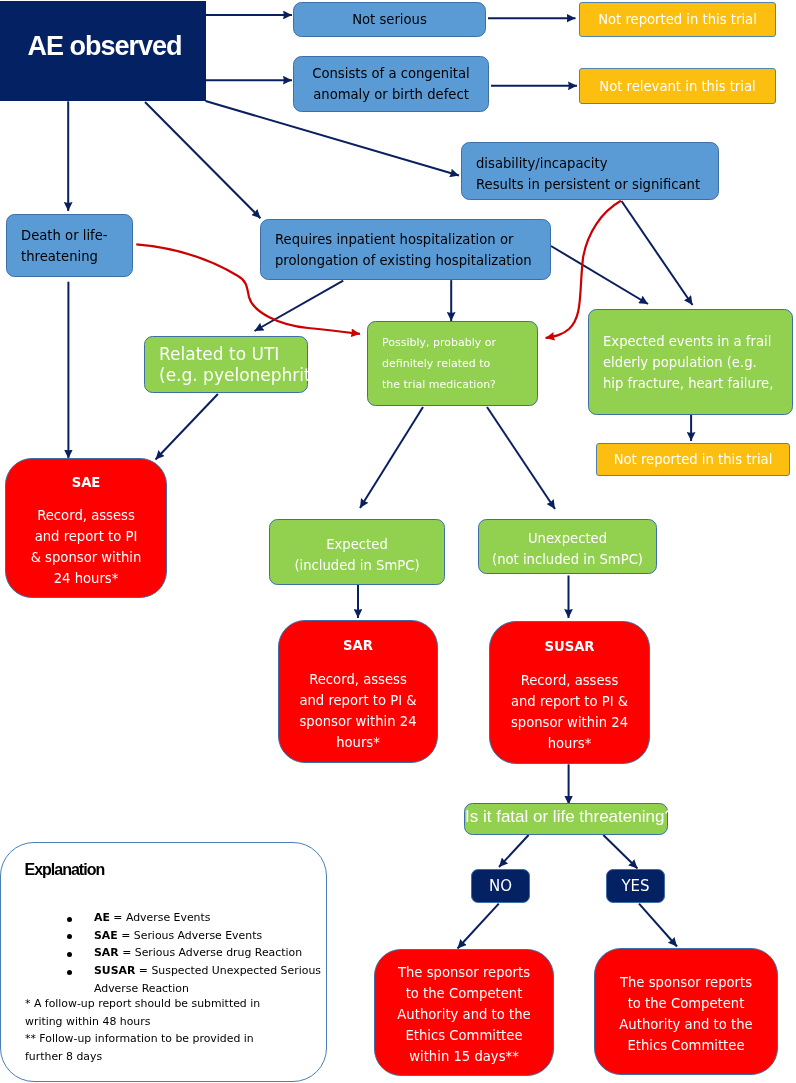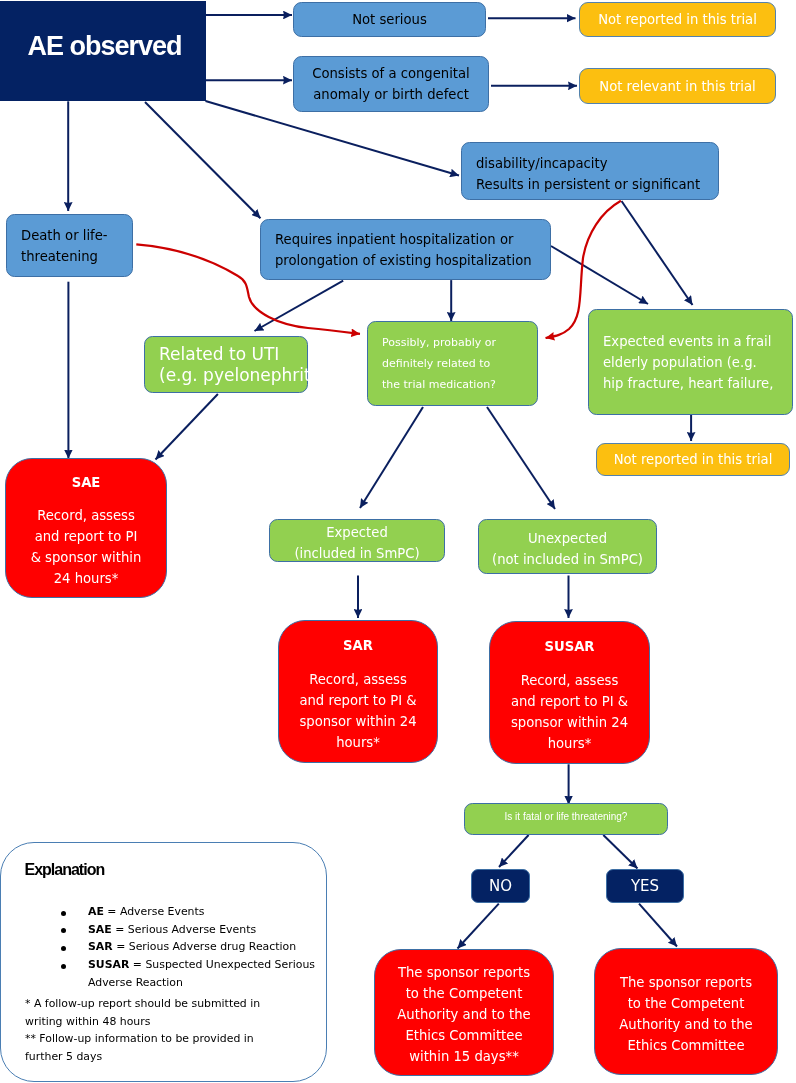--- a/index.html
+++ b/index.html
@@ -11,33 +11,33 @@
   svg.edges{position:absolute;left:0;top:0;width:796px;height:1083px;overflow:visible;}
   .node{position:absolute;box-sizing:border-box;display:flex;align-items:center;
         justify-content:center;text-align:center;border:1.2px solid #3D6FA5;
         z-index:3;line-height:21px;}
   .node > span{display:block;width:100%;box-sizing:border-box;}
   .node.lal{text-align:left;}
   .node.lal > span{padding-left:14px;}
   .ln{display:block;white-space:nowrap;}
   .blue{background:#5B9BD5;color:#000000;border-radius:8.5px;}
   .green{background:#92D050;color:#fff;border-radius:8.5px;}
-  .orange{background:#FCBF10;color:#fff;border-radius:9px;border-color:#5282AE;}
+  .orange{background:#FCBF10;color:#fff;border-radius:3px;border-color:#5282AE;}
   .red{background:#FF0000;color:#fff;border-radius:27px;}
   .navyb{background:#042263;color:#fff;border-radius:7px;}
   .hdr{position:absolute;background:#042263;color:#fff;border:none;border-radius:0;
        font-weight:bold;display:flex;align-items:center;justify-content:center;z-index:3;
        font-family:"Liberation Sans",sans-serif;letter-spacing:-1.0px;}
   .outcome{flex-direction:column;padding-top:5px;box-sizing:border-box;}
   .outcome .ot{font-weight:bold;margin-bottom:12.7px;}
   .expl{position:absolute;box-sizing:border-box;background:#fff;
         border:1.3px solid #4A7EB3;border-radius:34px;z-index:3;color:#000;}
   .expl .eh{position:absolute;font-size:16px;font-weight:bold;line-height:16px;
         font-family:"Liberation Sans",sans-serif;letter-spacing:-1px;}
-  .expl ul.elist{position:absolute;margin:10px;padding:0;list-style:none;
+  .expl ul.elist{position:absolute;margin:16px;padding:0;list-style:none;
         font-size:10.9px;line-height:17.7px;}
   .expl li{position:relative;padding-left:0;white-space:nowrap;}
   .expl li .bullet{position:absolute;left:-27px;top:7.5px;width:5px;height:5px;
         border-radius:50%;background:#000;font-size:0;color:transparent;overflow:hidden;}
   .expl li .wrap2{display:block;}
   .expl .efn{position:absolute;font-size:10.9px;line-height:17.7px;}
   b{font-weight:bold;}
 </style>
 </head>
 <body>
@@ -156,21 +156,21 @@
         <span class="ln">hip fracture, heart failure,</span>
       </span>
     </div>
 
   <div class="node orange" style="left:596px;top:443px;width:194px;height:33px;font-size:13.2px;">
     <span>
         <span class="ln">Not reported in this trial</span>
       </span>
     </div>
 
-  <div class="node green" style="left:269px;top:519px;width:176px;height:43px;font-size:13.2px;padding-top:5px;">
+  <div class="node green" style="left:269px;top:519px;width:176px;height:66px;font-size:13.2px;padding-top:5px;">
     <span>
         <span class="ln">Expected</span>
         <span class="ln">(included in SmPC)</span>
       </span>
     </div>
 
   <div class="node green" style="left:478px;top:519px;width:179px;height:55px;font-size:13.2px;padding-top:5px;">
     <span>
         <span class="ln">Unexpected</span>
         <span class="ln">(not included in SmPC)</span>
@@ -200,33 +200,33 @@
   <div class="node red outcome" style="left:489px;top:621px;width:161px;height:143px;font-size:13.2px;">
     <span class="ot">SUSAR</span>
     <span class="ob">
         <span class="ln">Record, assess</span>
         <span class="ln">and report to PI &amp;</span>
         <span class="ln">sponsor within 24</span>
         <span class="ln">hours*</span>
       </span>
   </div>
 
-  <div class="node green" style="left:464px;top:803px;width:204px;height:32px;font-size:10px;font-family:'Liberation Sans',sans-serif;padding-bottom:5px;">
+  <div class="node green" style="left:464px;top:803px;width:204px;height:32px;font-size:17px;font-family:'Liberation Sans',sans-serif;padding-bottom:5px;">
     <span>
         <span class="ln">Is it fatal or life threatening?</span>
       </span>
     </div>
 
   <div class="node navyb" style="left:471px;top:869px;width:59px;height:34px;font-size:15px;">
     <span>
         <span class="ln">NO</span>
       </span>
     </div>
 
-  <div class="node navyb" style="left:606px;top:869px;width:78px;height:34px;font-size:15px;text-align:center;">
+  <div class="node navyb" style="left:606px;top:869px;width:59px;height:34px;font-size:15px;text-align:center;">
     <span>
         <span class="ln">YES</span>
       </span>
     </div>
 
   <div class="node red" style="left:374px;top:949px;width:180px;height:127px;font-size:13.2px;padding-top:3px;">
     <span>
         <span class="ln">The sponsor reports</span>
         <span class="ln">to the Competent</span>
         <span class="ln">Authority and to the</span>
@@ -259,17 +259,17 @@
       <li>
         <span class="bullet">•</span>
         <b>SUSAR</b><span> = Suspected Unexpected Serious</span><span class="wrap2">Adverse Reaction</span></li>
     </ul>
     <div class="efn" style="left:24px;top:152px;">
         <span class="ln">* A follow-up report should be submitted in</span>
         <span class="ln">writing within 48 hours</span>
       </div>
     <div class="efn" style="left:24px;top:187px;">
         <span class="ln">** Follow-up information to be provided in</span>
-        <span class="ln">further 5 days</span>
+        <span class="ln">further 8 days</span>
       </div>
   </div>
 
 </div>
 
 </body></html>

